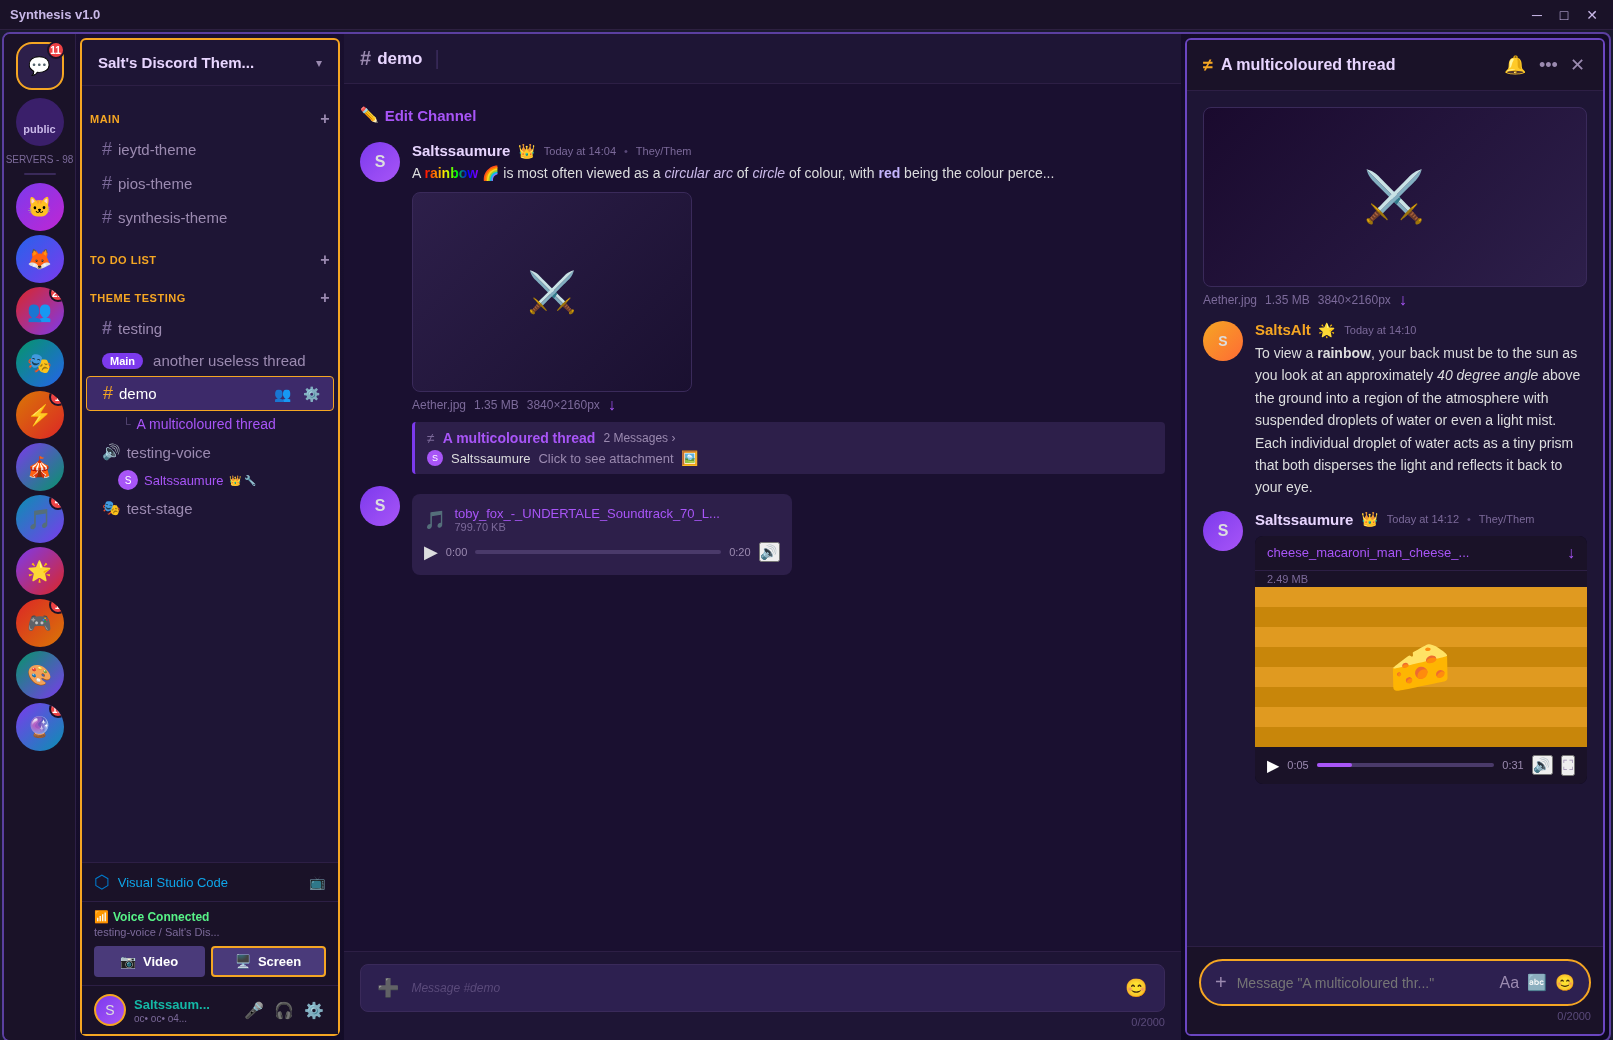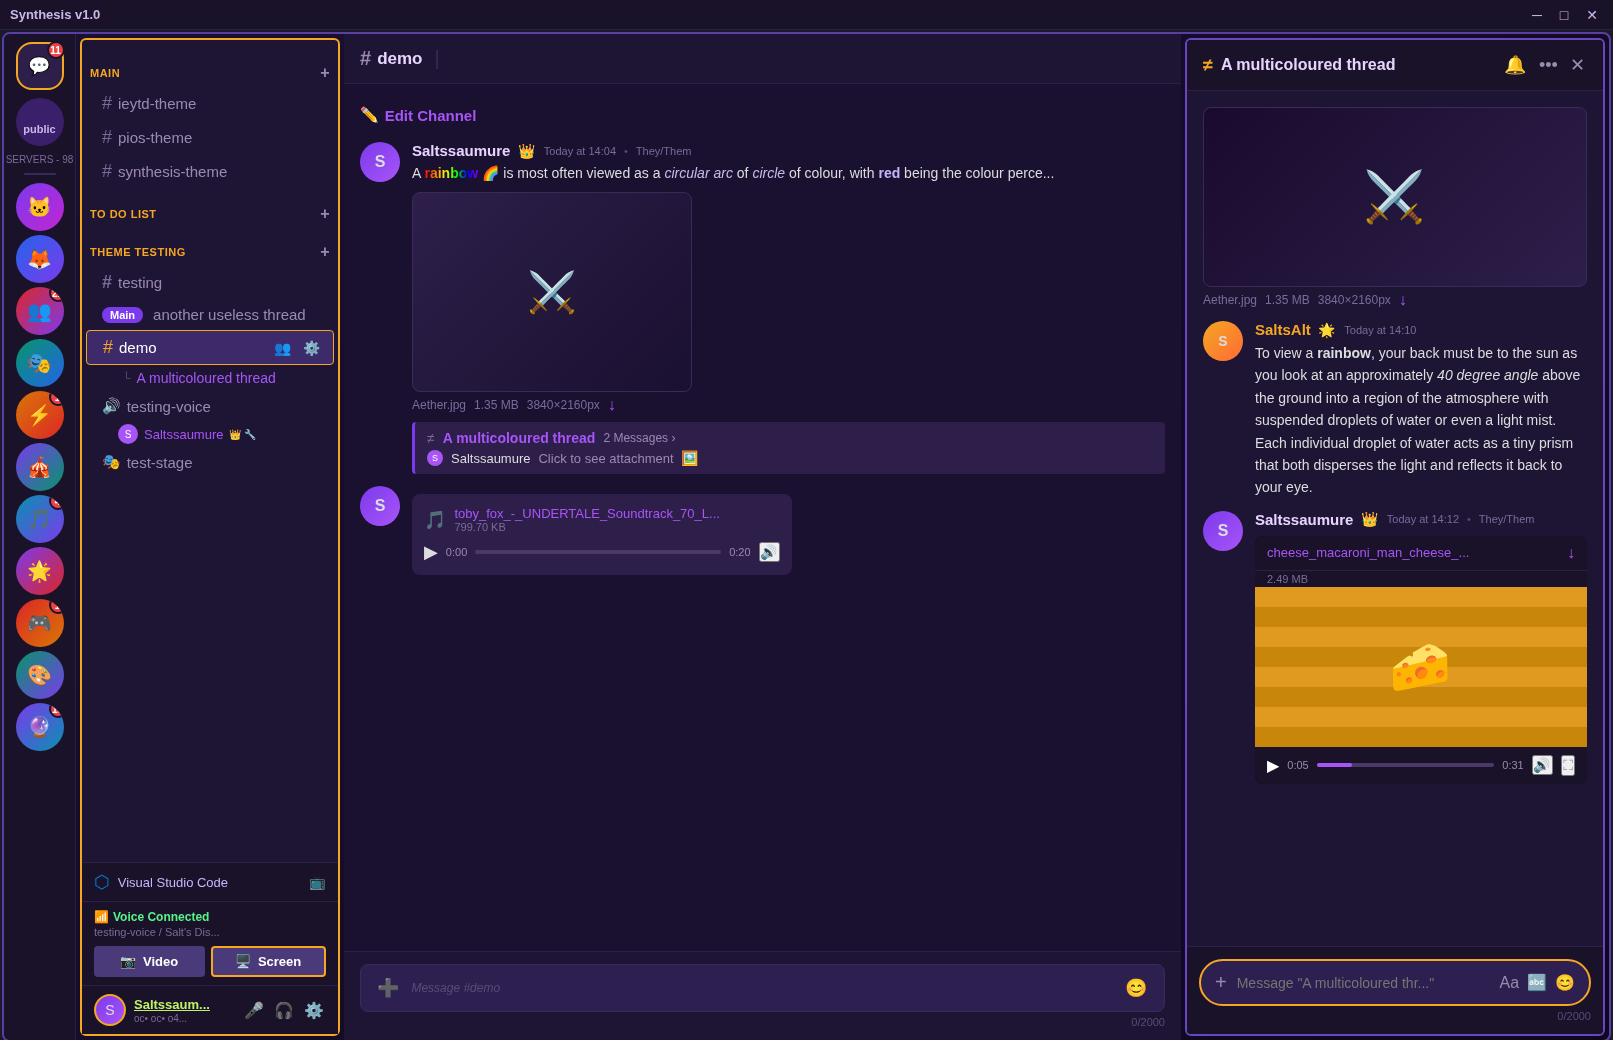--- a/index.html
+++ b/index.html
@@ -276,21 +276,21 @@
       height: 32px;
       border-radius: 50%;
       background: linear-gradient(135deg, #7c3aed, #a855f7);
       display: flex;
       align-items: center;
       justify-content: center;
       font-size: 14px;
       border: 2px solid #f5a623;
     }
     .user-info { flex: 1; }
-    .user-name { font-size: 13px; font-weight: 600; color: #bef264; text-decoration: underline; }
+    .user-name { font-size: 13px; font-weight: 600; color: #14b8a6; }
     .user-status { font-size: 11px; color: #7c6a9a; }
     .user-controls { display: flex; gap: 6px; }
     .user-ctrl-btn {
       background: none;
       border: none;
       color: #9b8ab0;
       cursor: pointer;
       font-size: 16px;
       padding: 2px;
     }
@@ -855,20 +855,24 @@
     <div class="server-icon-img" style="background:linear-gradient(135deg,#059669,#7c3aed);border-radius:50%;position:relative;">
       <span>🎨</span>
     </div>
     <div class="server-icon-img" style="background:linear-gradient(135deg,#7c3aed,#0891b2);border-radius:50%;position:relative;">
       <span>🔮</span>
       <span class="badge">13</span>
     </div>
   </div>
 
   <div class="channel-sidebar">
+    <div class="sidebar-header">
+      <span class="sidebar-header-title">Salt's Discord Them...</span>
+      <span class="sidebar-header-arrow">▾</span>
+    </div>
 
     <div class="channel-list">
 
       <div class="channel-category">
         <span class="channel-category-name">MAIN</span>
         <span style="color:#9b8ab0;font-size:16px;">+</span>
       </div>
       <div class="channel-item">
         <span class="channel-prefix">#</span>
         <span>ieytd-theme</span>
@@ -925,21 +929,21 @@
         <span style="font-size:10px;">👑 🔧</span>
       </div>
       <div class="stage-channel">
         <span style="color:#9b8ab0;">🎭</span>
         <span>test-stage</span>
       </div>
     </div>
 
     <div style="padding:8px 12px;background:#1a1228;border-top:1px solid #2d1f45;display:flex;align-items:center;gap:8px;">
       <span style="color:#007acc;font-size:18px;">⬡</span>
-      <span style="font-size:13px;color:#c4b5fd;flex:1;">Visual Studio Code</span>
+      <span style="font-size:13px;color:#0ea5e9;flex:1;">Visual Studio Code</span>
       <button style="background:none;border:none;color:#9b8ab0;cursor:pointer;">📺</button>
     </div>
 
     <div class="voice-connected-bar">
       <div class="voice-connected-title">
         <span>📶</span>
         <span>Voice Connected</span>
       </div>
       <div class="voice-connected-subtitle">
         <span>testing-voice</span>

